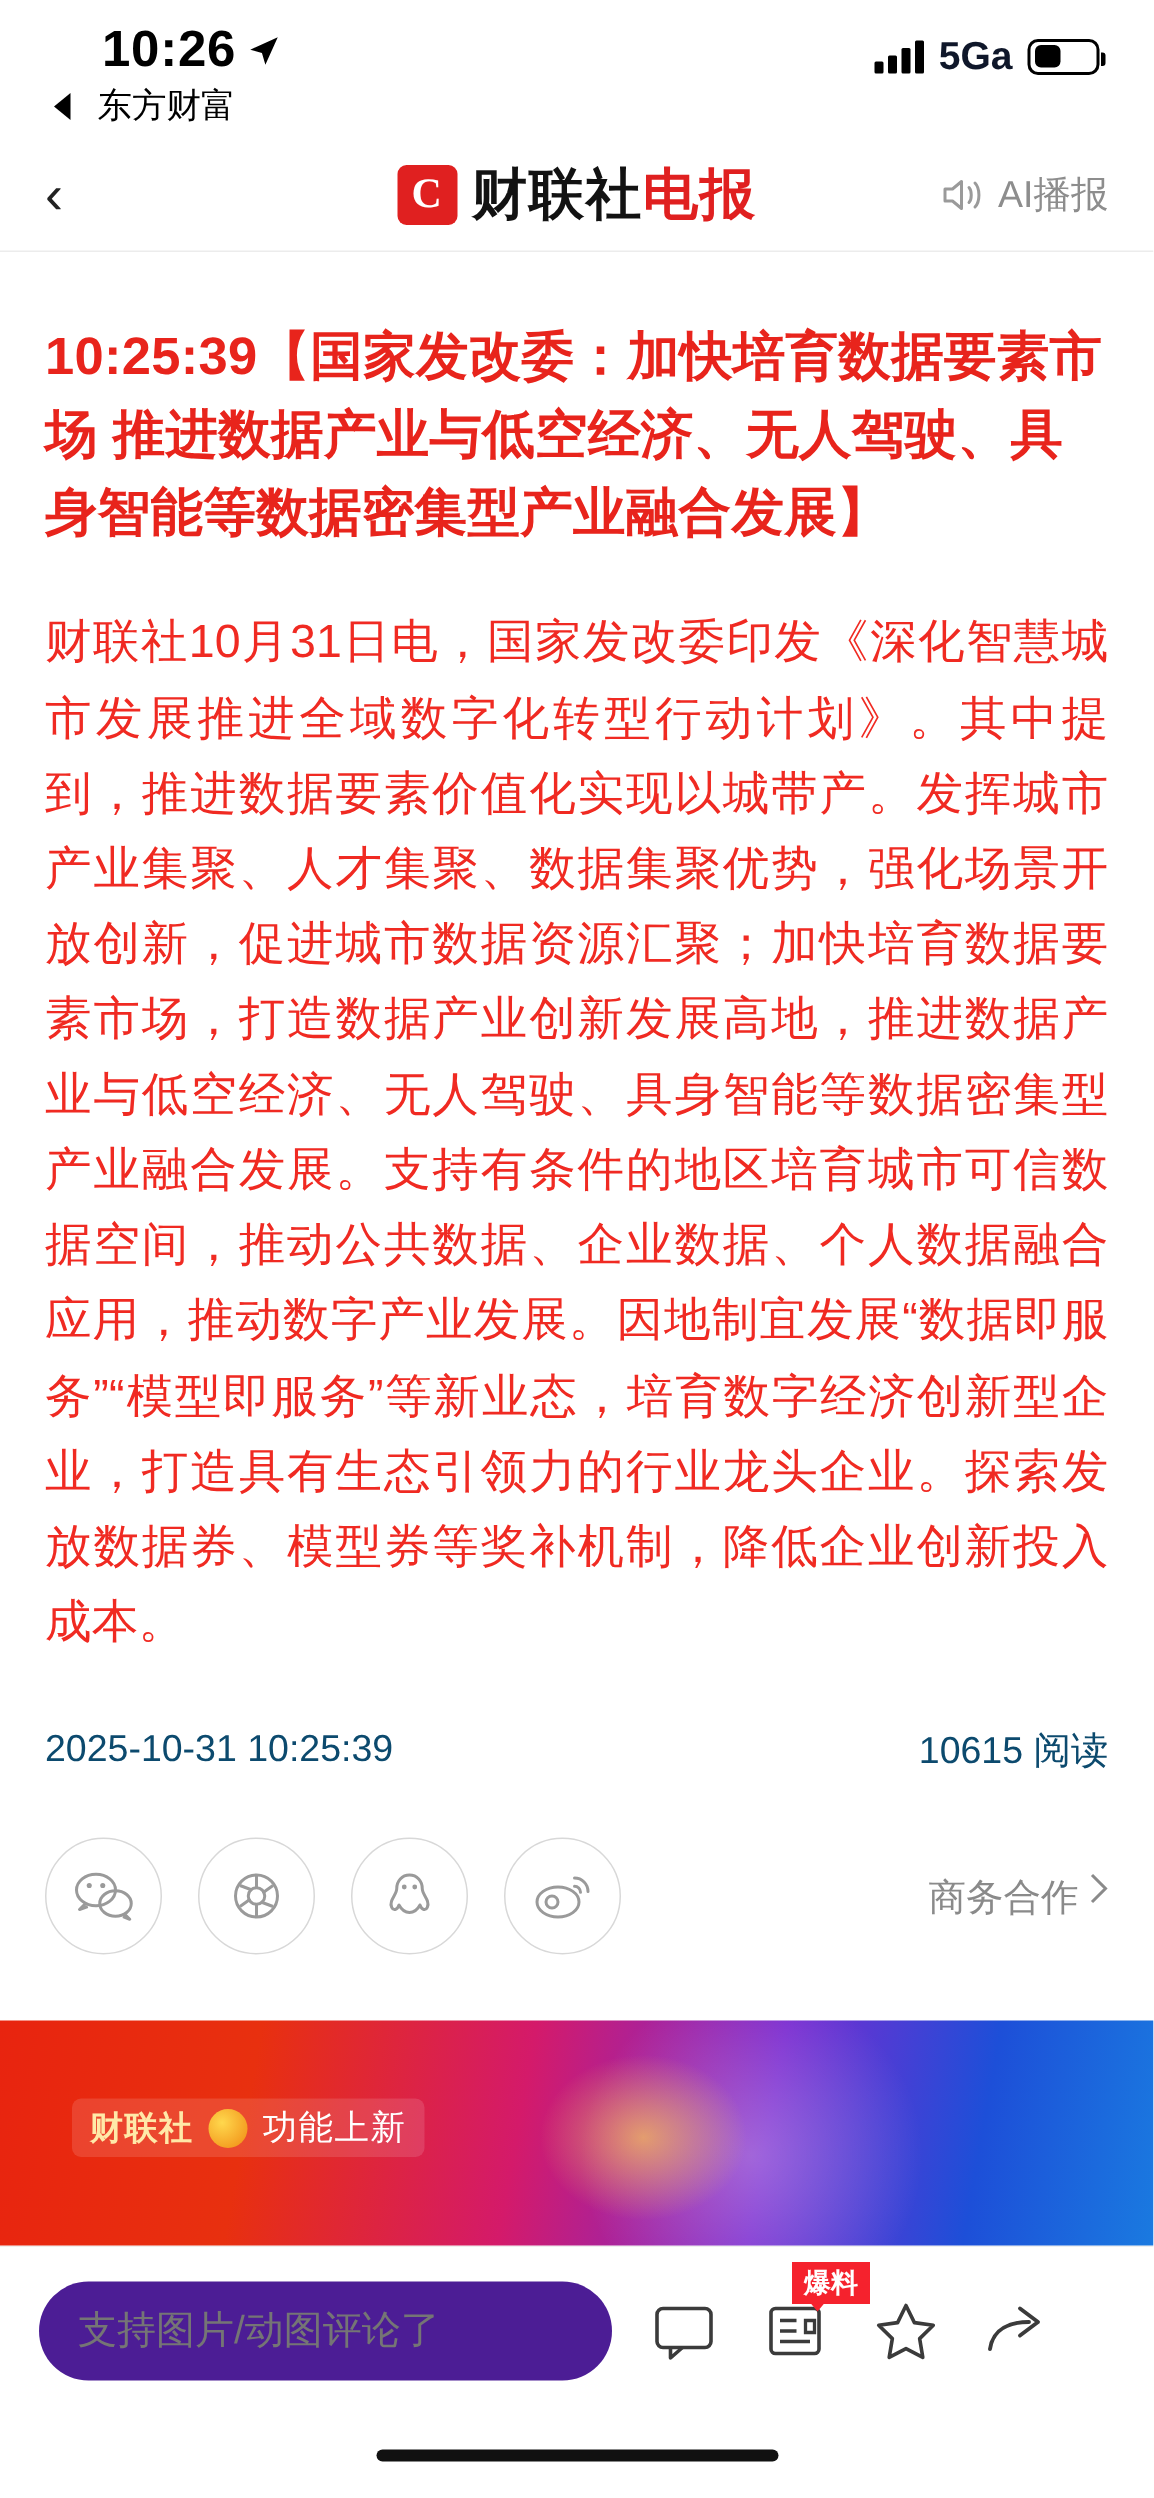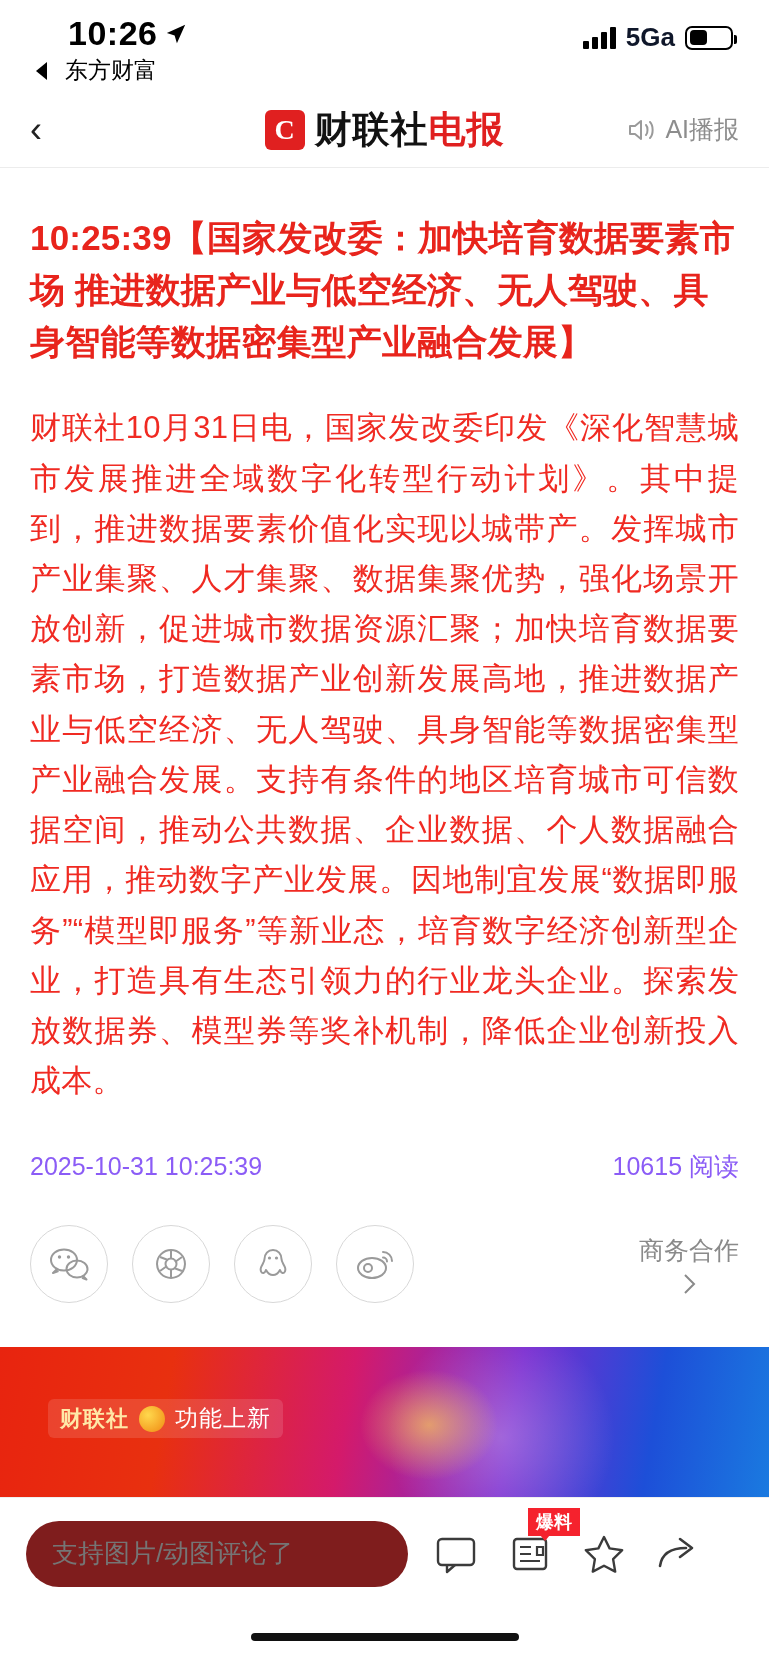--- a/index.html
+++ b/index.html
@@ -172,21 +172,21 @@
     font-size: 31px;
     line-height: 1.62;
     letter-spacing: 0.2px;
     text-align: justify;
   }
   .meta-row {
     margin-top: 44px;
     display: flex;
     justify-content: space-between;
     align-items: center;
-    color: #8b5cf6;
+    color: #0c4a6e;
     font-size: 25px;
   }
   .share-row {
     margin-top: 42px;
     display: flex;
     align-items: center;
   }
   .share-ic {
     width: 78px; height: 78px;
     border-radius: 50%;
@@ -195,23 +195,21 @@
     display: flex;
     align-items: center;
     justify-content: center;
     color: #9a9a9a;
   }
   .biz-link {
     margin-left: auto;
     color: #8a8a8a;
     font-size: 25px;
     display: flex;
-    align-items: center;
     gap: 6px;
-    flex-direction: column;
   }
 
   
   .banner {
     flex: 0 0 auto;
     height: 150px;
     margin-top: 34px;
     background: linear-gradient(100deg,#e8240f 0%,#e8300f 22%,#d41a6a 45%,#7a2bd0 66%,#1d4fd8 84%,#1a7ae0 100%);
     position: relative;
     overflow: hidden;
@@ -266,21 +264,21 @@
     display: flex;
     align-items: center;
     padding: 0 26px;
     gap: 22px;
     border-top: 1px solid #efefef;
   }
   .comment-input {
     flex: 0 0 auto;
     width: 382px;
     height: 66px;
-    background: #7f1d1d;
+    background: #4c1d95;
     border-radius: 33px;
     border: none;
     outline: none;
     padding: 0 26px;
     font-size: 26px;
     color: #9e9e9e;
     font-family: "Liberation Sans", sans-serif;
   }
   .act-ic {
     position: relative;

